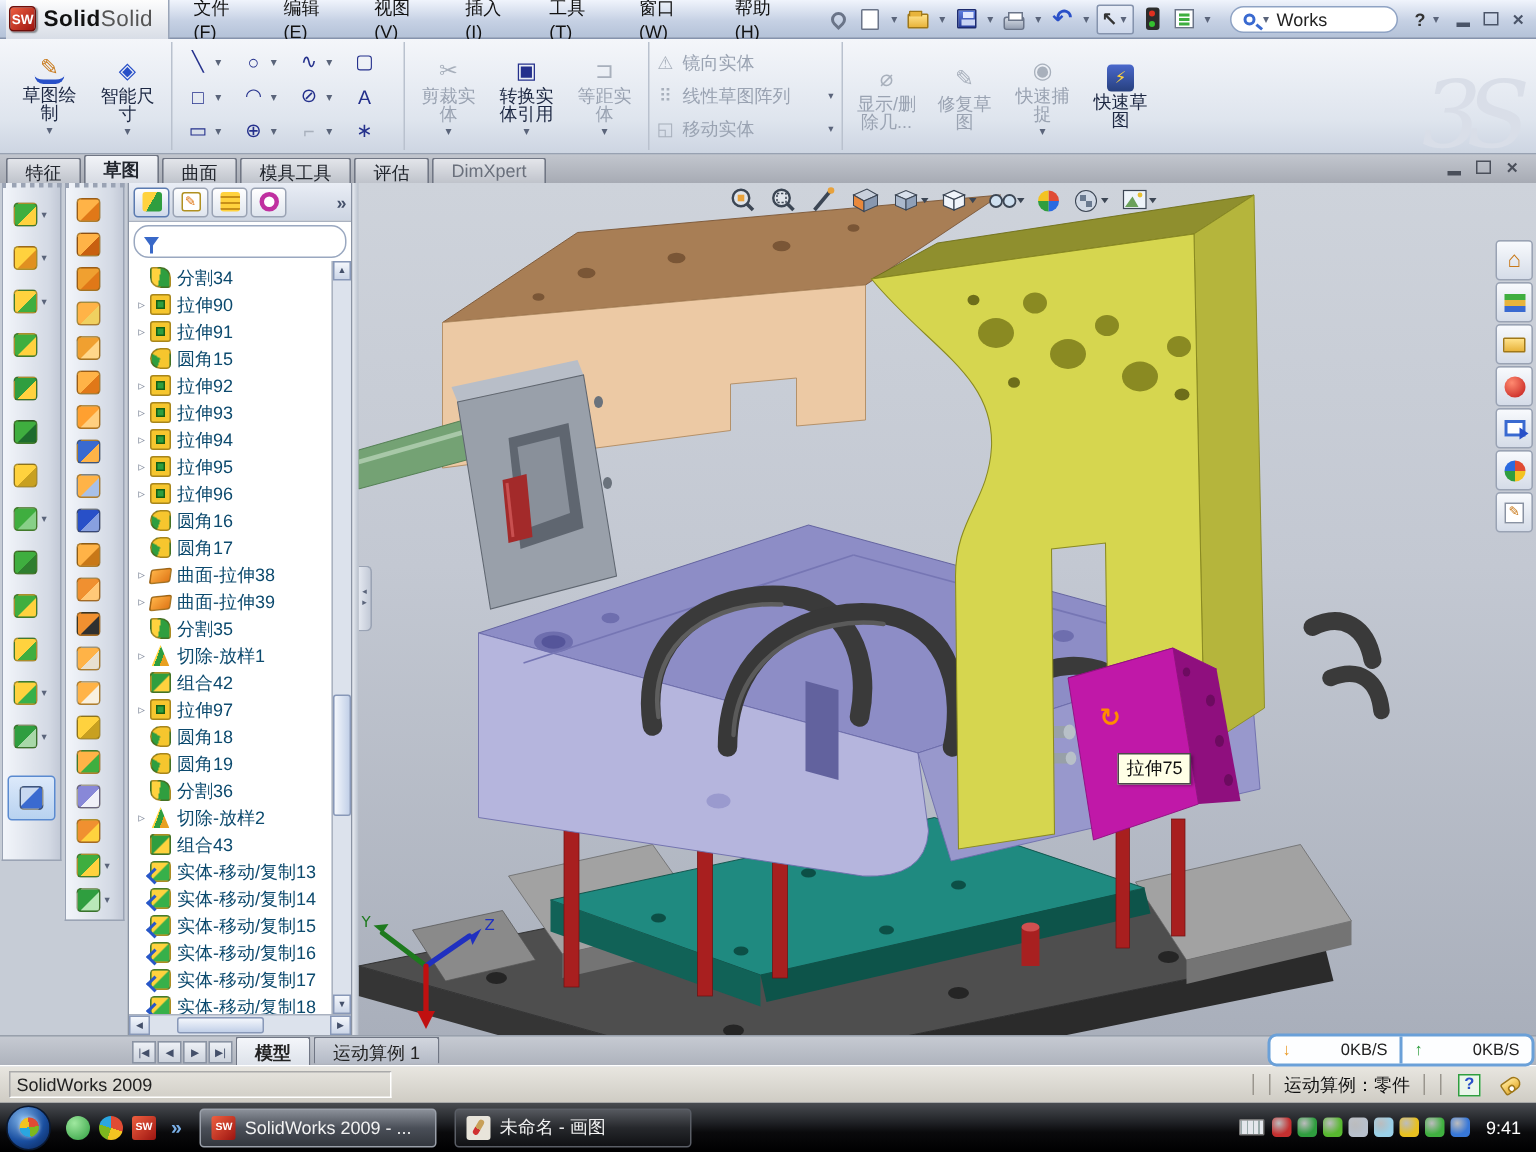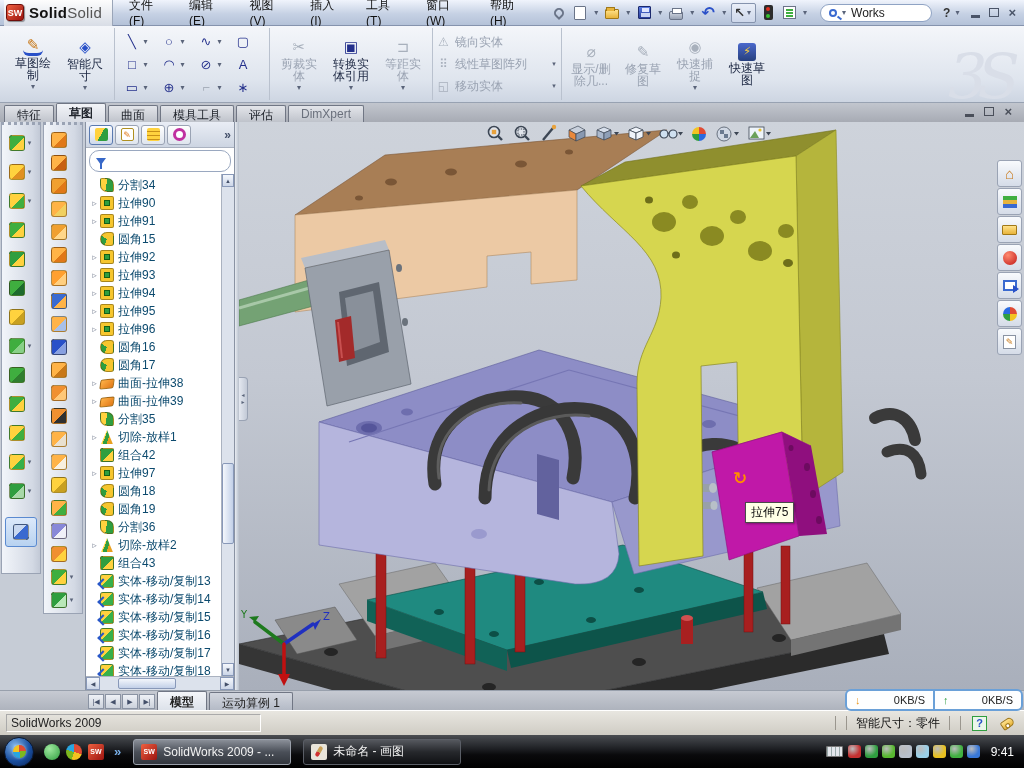--- a/index.html
+++ b/index.html
@@ -950,32 +950,32 @@
     </div>
   </div>
 
   <div class="modeltabs">
     <div class="mtnav" id="mtnav">
         <div class="nb">|◀</div>
         <div class="nb">◀</div>
         <div class="nb">▶</div>
         <div class="nb">▶|</div>
       </div>
-    <div id="mtabs" style="display:flex;align-items:flex-end">
+    <div id="mtabs" style="display:flex;">
         <div class="mtab active">模型</div>
         <div class="mtab">运动算例 1</div>
       </div>
   </div>
 
   <div class="statusbar">
     <div class="sb-left">SolidWorks 2009</div>
     <span class="spacer"></span>
     <span class="sb-pipe"></span>
       <span class="sb-pipe"></span>
-    <span class="sb-edit">智能尺寸：零件</span>
+    <span class="sb-edit">运动算例：零件</span>
     <span class="sb-pipe"></span>
       <span class="sb-pipe"></span>
     <span class="sb-q">?</span>
     <span class="sb-tag"></span>
   </div>
 
   <div class="netwidget">
     <div class="nw-half">
         <span class="nw-down">↓</span>
         <span class="nw-val">0KB/S</span>

